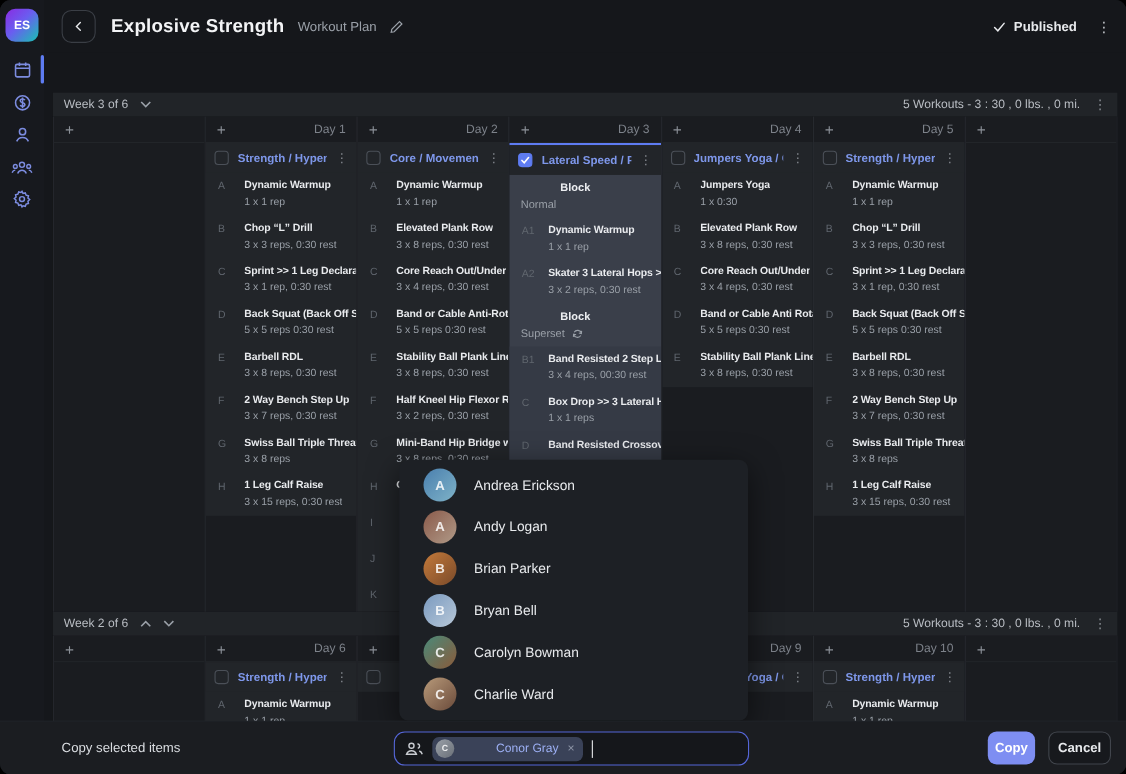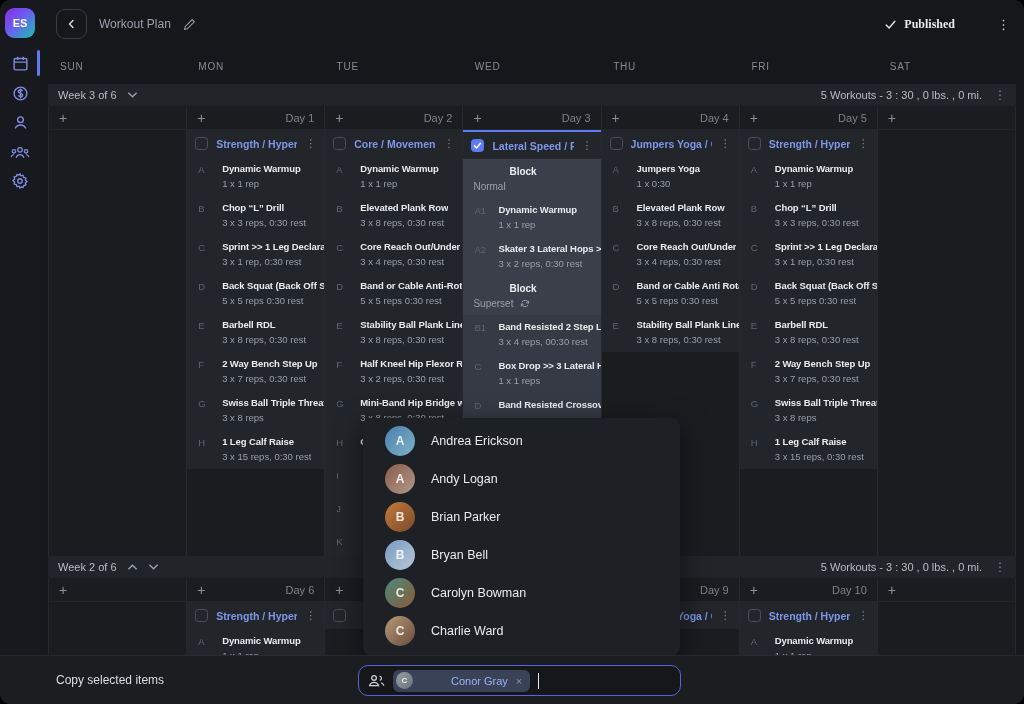--- a/index.html
+++ b/index.html
@@ -15,21 +15,21 @@
   .rail-item svg { stroke:#7c8ce0; }
   .active-bar { position:absolute; left:37px; top:50px; width:3px; height:26px; background:#5e7cf2; border-radius:2px; z-index:11; }
 
   
   .hdr { position:absolute; left:40px; top:0; right:0; height:48px; background:#15171b; display:flex; align-items:center; z-index:9; }
   .back-btn { margin-left:16px; width:31px; height:30px; border:1px solid #3a3e45; border-radius:9px; background:transparent;
               display:flex; align-items:center; justify-content:center; }
   .title { margin-left:14px; font-size:17px; font-weight:700; color:#f3f4f6; letter-spacing:.2px; }
   .subtitle { margin-left:12px; font-size:12px; color:#9aa0a8; }
   .pencil { margin-left:12px; display:flex; }
-  .hdr-right { margin-left:auto; display:flex; align-items:center; gap:24px; margin-right:14px;font-family:Liberation Serif, serif; }
+  .hdr-right { margin-left:auto; display:flex; align-items:center; gap:0; margin-right:14px; }
   .published { display:flex; align-items:center; gap:7px; font-size:12px; color:#e8eaed; font-weight:600; margin-right:18px; }
   .kebab { color:#c9ccd1; font-size:13px; line-height:1; letter-spacing:0; }
 
   
   .dow-row { position:absolute; left:48px; top:52px; width:968px; height:28px; display:grid; grid-template-columns:repeat(7,1fr); align-items:center; }
   .dow { font-size:10px; color:#868b93; letter-spacing:.8px; padding-left:12px; }
 
   
   .board { position:absolute; left:48px; top:84px; width:968px; bottom:0; overflow:hidden; }
   .week-bar { height:22px; background:#212428; display:flex; align-items:center; padding:0 10px; }
@@ -133,46 +133,38 @@
     </div>
   </div>
   <div class="active-bar"></div>
 
   <div class="hdr">
     <div class="back-btn">
       <svg width="12" height="12" viewBox="0 0 24 24" fill="none" stroke="#e8eaed" stroke-width="2.5" stroke-linecap="round">
           <polyline points="14,5 7,12 14,19"></polyline>
         </svg>
     </div>
+    <div class="title">Explosive Strength</div>
     <div class="subtitle">Workout Plan</div>
     <div class="pencil">
       <svg width="13" height="13" viewBox="0 0 24 24" fill="none" stroke="#9aa0a8" stroke-width="2">
           <path d="M17 3l4 4L8 20l-5 1 1-5L17 3z"></path>
         </svg>
     </div>
     <div class="hdr-right">
       <div class="published">
         <svg width="13" height="13" viewBox="0 0 24 24" fill="none" stroke="#e8eaed" stroke-width="2.5" stroke-linecap="round">
             <polyline points="4,13 9.5,18.5 20,6"></polyline>
           </svg>
         <span>Published</span>
       </div>
       <div class="kebab">⋮</div>
     </div>
   </div>
 
-  <div class="dow-row" id="dow-row">
-      <div class="dow">SUN</div>
-      <div class="dow">MON</div>
-      <div class="dow">TUE</div>
-      <div class="dow">WED</div>
-      <div class="dow">THU</div>
-      <div class="dow">FRI</div>
-      <div class="dow">SAT</div>
-    </div>
 
   <div class="board" id="board">
       <div class="week-bar">
         <span class="week-label">Week 3 of 6</span>
         <span class="wchev">
           <svg width="11" height="8" viewBox="0 0 12 8">
             <polyline points="1.5,1.5 6,6 10.5,1.5" fill="none" stroke="#9aa0a8" stroke-width="1.6"></polyline>
           </svg>
         </span>
         <span class="week-summary">5 Workouts - 3 : 30 ,  0 lbs. ,  0 mi.</span>
@@ -678,15 +670,19 @@
           <path d="M4 19c1.2-3.4 3.8-5 7-5s5.8 1.6 7 5z"></path>
           <path d="M19.5 4.2c1.8.4 3 1.6 3 3.3 0 1.6-1 2.8-2.6 3.3M22 14.5c2.2.7 3.6 2.2 4.2 4.5"></path>
         </svg>
       <div class="chip">
         <span class="avatar" id="chip-avatar" style="background: linear-gradient(135deg, rgb(154, 160, 168), rgb(106, 112, 120));">C</span>
         <span class="chip-name">Conor Gray</span>
         <span class="chip-x">×</span>
       </div>
       <div class="caret"></div>
     </div>
+    <div class="footer-btns">
+      <button class="btn btn-copy">Copy</button>
+      <button class="btn btn-cancel">Cancel</button>
+    </div>
   </div>
 
 </div>
 
 </body></html>

